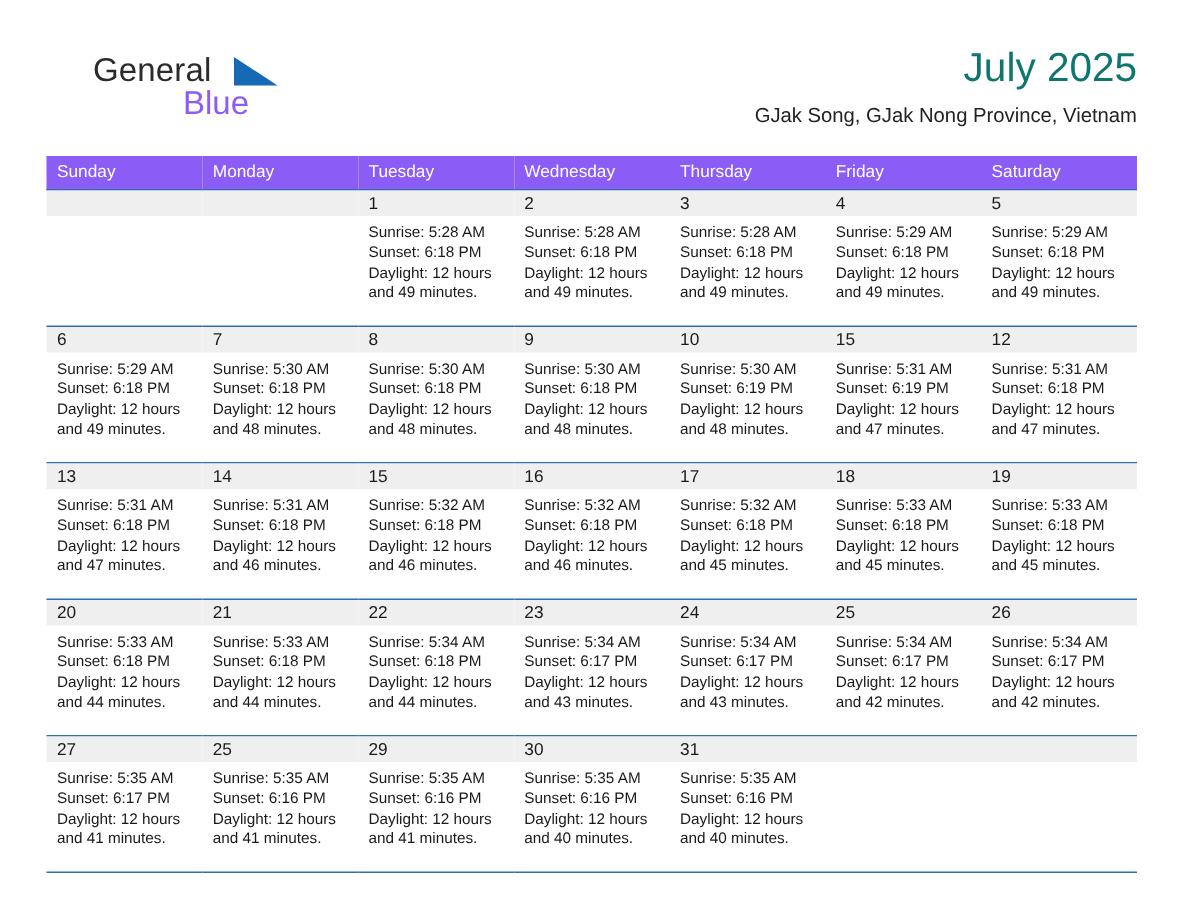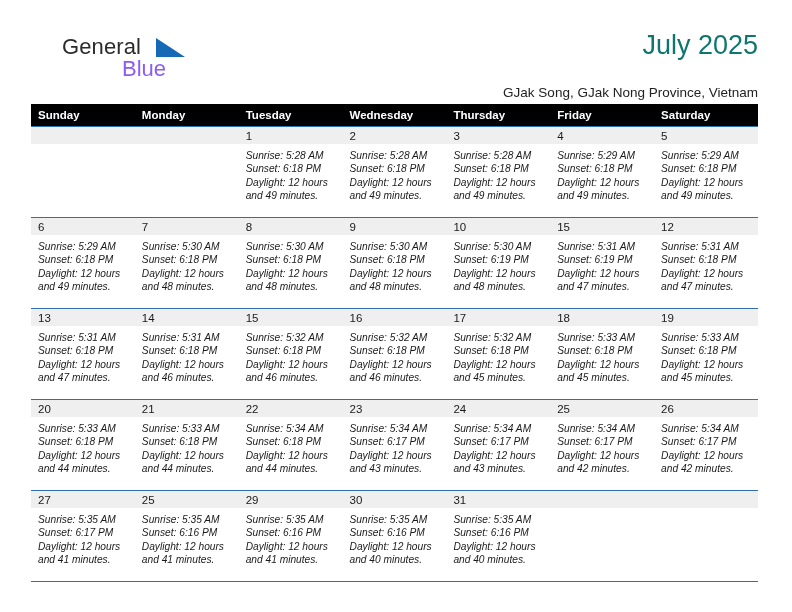--- a/index.html
+++ b/index.html
@@ -73,40 +73,40 @@
   .cal-title {
     font-size: 27px;
     color: #0f766e;
     line-height: 34px;
     white-space: nowrap;
   }
   .cal-subtitle {
     font-size: 13.5px;
     color: #222222;
     line-height: 22px;
-    margin-top: 20px;
+    margin-top: 4px;
     white-space: nowrap;
   }
 
   
   .calendar {
     position: absolute;
     left: 31px;
     top: 104px;
     width: 727px;
     border-collapse: collapse;
     table-layout: fixed;
   }
   .calendar col { width: 103.857px; }
 
   thead th {
-    background: #000000;
+    background: #8b5cf6;
     color: #ffffff;
     font-size: 11.5px;
-    font-weight: bold;
+    font-weight: normal;
     text-align: left;
     padding: 5px 0 5px 7px;
     height: 12px;
     border: none;
   }
 
   tbody tr { height: 90px; }
 
   tbody td {
     vertical-align: top;
@@ -133,21 +133,20 @@
     box-sizing: border-box;
     font-size: 11.5px;
     color: #1a1a1a;
     line-height: 14px;
   }
   .cell-body {
     padding: 5px 6px 0 7px;
     font-size: 10.2px;
     line-height: 13.4px;
     color: #1a1a1a;
-    font-style: italic;
   }
   .cell-body div { white-space: nowrap; }
   .cell-empty .daynum-band { color: transparent; }
 </style>
 </head>
 <body>
 
 <div class="page">
 
   <div class="header">

